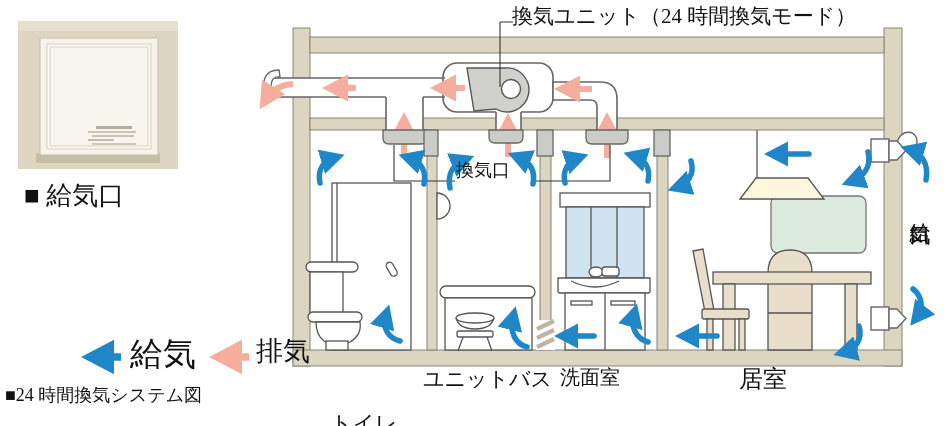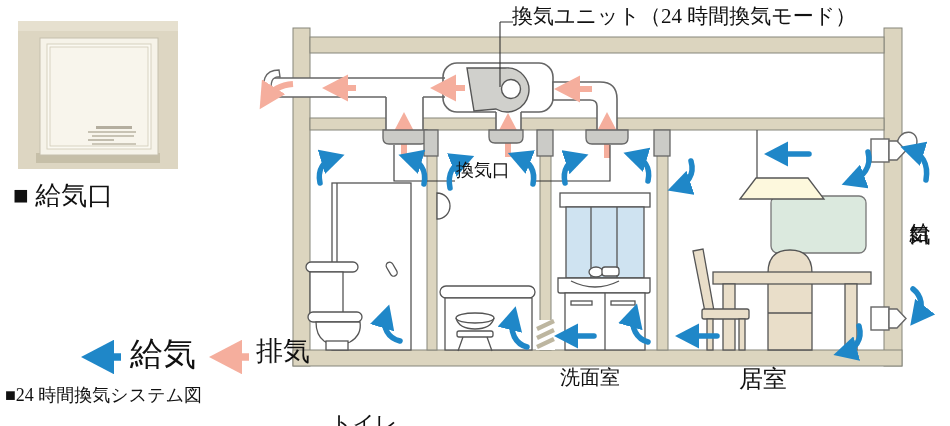--- a/index.html
+++ b/index.html
@@ -9,21 +9,21 @@
   .lbl{position:absolute;white-space:nowrap;line-height:1.05;color:#111;}
   .lbl-unit{left:512px;top:5px;font-size:21px;}
   .lbl-kankiko{left:456px;top:161px;font-size:18px;}
   .lbl-kyukiko-v{left:909px;top:206px;font-size:21px;writing-mode:vertical-rl;letter-spacing:3px;}
   .lbl-room-toilet{left:330px;top:368px;font-size:22px;margin-top:44px;}
   .lbl-room-bath{left:423px;top:368px;font-size:21px;}
   .lbl-room-wash{left:560px;top:367px;font-size:20px;}
   .lbl-room-living{left:739px;top:367px;font-size:24px;}
   .lbl-legend-supply{left:130px;top:337px;font-size:33px;}
   .lbl-legend-exhaust{left:256px;top:337px;font-size:27px;}
-  .lbl-photo-caption{left:13px;top:182px;font-size:26px;}
+  .lbl-photo-caption{left:24px;top:182px;font-size:26px;}
   .lbl-title{left:5px;top:386px;font-size:18px;}
 </style>
 </head>
 <body>
 
 <div id="stage">
 
 <svg width="950" height="426" viewBox="0 0 950 426">
   <defs>
     <marker id="mb" markerWidth="4.6" markerHeight="4.6" refX="2.4" refY="2.3" orient="auto" markerUnits="strokeWidth">
@@ -194,20 +194,21 @@
   <g fill="none" stroke-linecap="butt">
     <path d="M121,357 H96" stroke="#1f87c8" stroke-width="7.5" marker-end="url(#mb)"></path>
     <path d="M249,357 H224" stroke="#f5ae9d" stroke-width="7.5" marker-end="url(#mp)"></path>
   </g>
 </svg>
 
 <div class="lbl lbl-unit">換気ユニット（24 時間換気モード）</div>
 <div class="lbl lbl-kankiko">換気口</div>
 <div class="lbl lbl-kyukiko-v">給気口</div>
 <div class="lbl lbl-room-toilet">トイレ</div>
+<div class="lbl lbl-room-bath">ユニットバス</div>
 <div class="lbl lbl-room-wash">洗面室</div>
 <div class="lbl lbl-room-living">居室</div>
 <div class="lbl lbl-legend-supply">給気</div>
 <div class="lbl lbl-legend-exhaust">排気</div>
 <div class="lbl lbl-photo-caption">■ 給気口</div>
 <div class="lbl lbl-title">■24 時間換気システム図</div>
 
 </div>
 
 </body></html>

